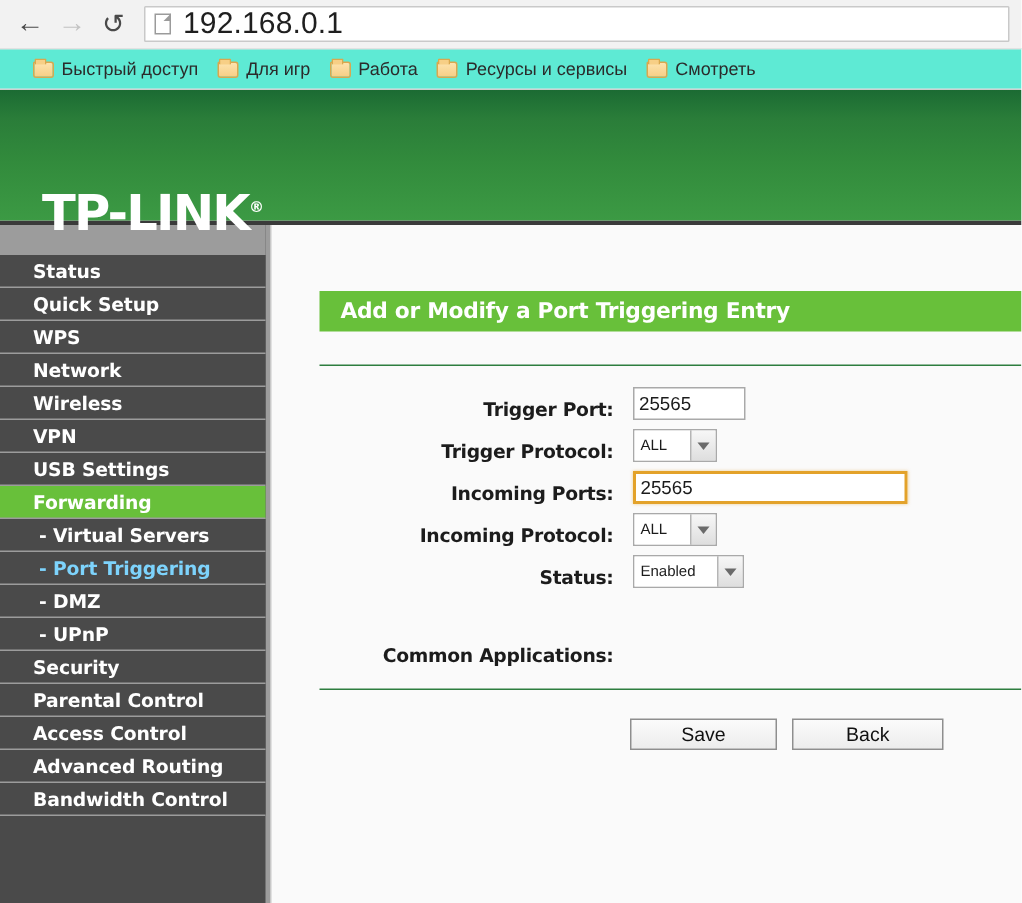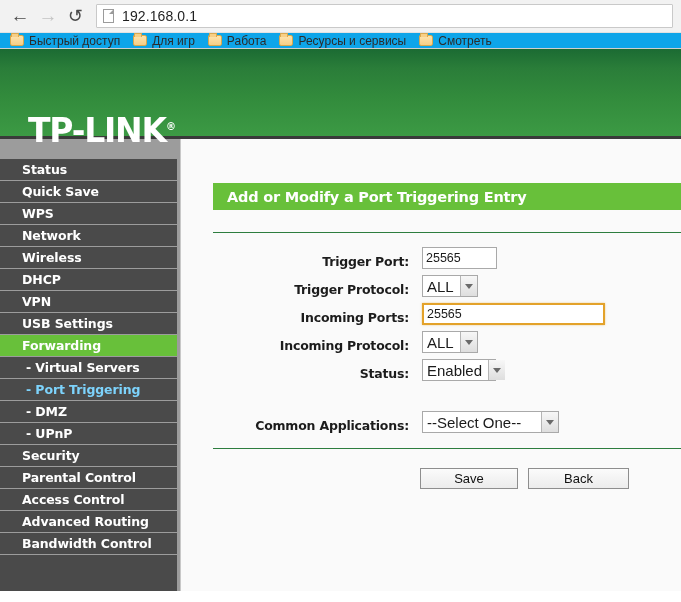--- a/index.html
+++ b/index.html
@@ -58,32 +58,32 @@
     flex: 0 0 auto;
   }
   .page-ico::after {
     content: "";
     position: absolute; top: -1px; right: -1px;
     border-width: 0 0 5px 5px;
     border-style: solid;
     border-color: transparent transparent #9b9b9b transparent;
   }
   .url-text {
-    font-size: 14px;
+    font-size: 20px;
     color: #1f1f1f;
     letter-spacing: 0.1px;
     white-space: nowrap;
   }
 
   .bookmarks {
-    height: 16px;
-    display: flex;
-    align-items: center;
-    padding: 0 6px;
-    background: #0ea5e9;
+    height: 27px;
+    display: flex;
+    align-items: center;
+    padding: 0 18px;
+    background: #5eead4;
     border-top: 1px solid #e2e2e2;
   }
   .bookmark {
     display: flex;
     align-items: center;
     padding: 2px 7px 2px 4px;
     margin-right: 2px;
     white-space: nowrap;
   }
   .folder-ico {
@@ -253,21 +253,21 @@
   .txt.focused {
     border: 2px solid #e3a22a;
     box-shadow: 0 0 2px rgba(227,162,42,0.5);
   }
   .sel {
     height: 22px;
     border: 1px solid #a9a9a9;
     background: #f0f0f0;
     display: inline-flex;
     align-items: center;
-    font-size: 15px;
+    font-size: 10px;
     color: #1b1b1b;
     position: relative;
     padding: 0;
   }
   .sel .sel-val {
     padding: 0 6px 0 4px;
     flex: 1;
     white-space: nowrap;
     background: #ffffff;
     height: 20px;
@@ -370,33 +370,30 @@
 
   <div class="body-wrap">
 
     <div class="sidebar">
       <div class="sidebar-top"></div>
 
       <div class="menu-item">
         <span>Status</span>
         </div>
       <div class="menu-item">
-        <span>Quick Save</span>
+        <span>Quick Setup</span>
         </div>
       <div class="menu-item">
         <span>WPS</span>
         </div>
       <div class="menu-item">
         <span>Network</span>
         </div>
       <div class="menu-item">
         <span>Wireless</span>
-        </div>
-      <div class="menu-item">
-        <span>DHCP</span>
         </div>
       <div class="menu-item">
         <span>VPN</span>
         </div>
       <div class="menu-item">
         <span>USB Settings</span>
         </div>
       <div class="menu-item active-parent">
         <span>Forwarding</span>
         </div>
@@ -470,24 +467,20 @@
           <div class="sel w-en">
             <span class="sel-val">Enabled</span>
             <span class="arrow"></span>
           </div>
         </div>
 
         <div class="spacer-row"></div>
 
         <div class="frow">
           <div class="flabel">Common Applications:</div>
-          <div class="sel w-app">
-            <span class="sel-val">--Select One--</span>
-            <span class="arrow"></span>
-          </div>
         </div>
 
       </div>
 
       <div class="hr-green hr-bottom"></div>
 
       <div class="btn-row">
         <div class="btn-pad"></div>
         <div class="btn">
           <span>Save</span>

